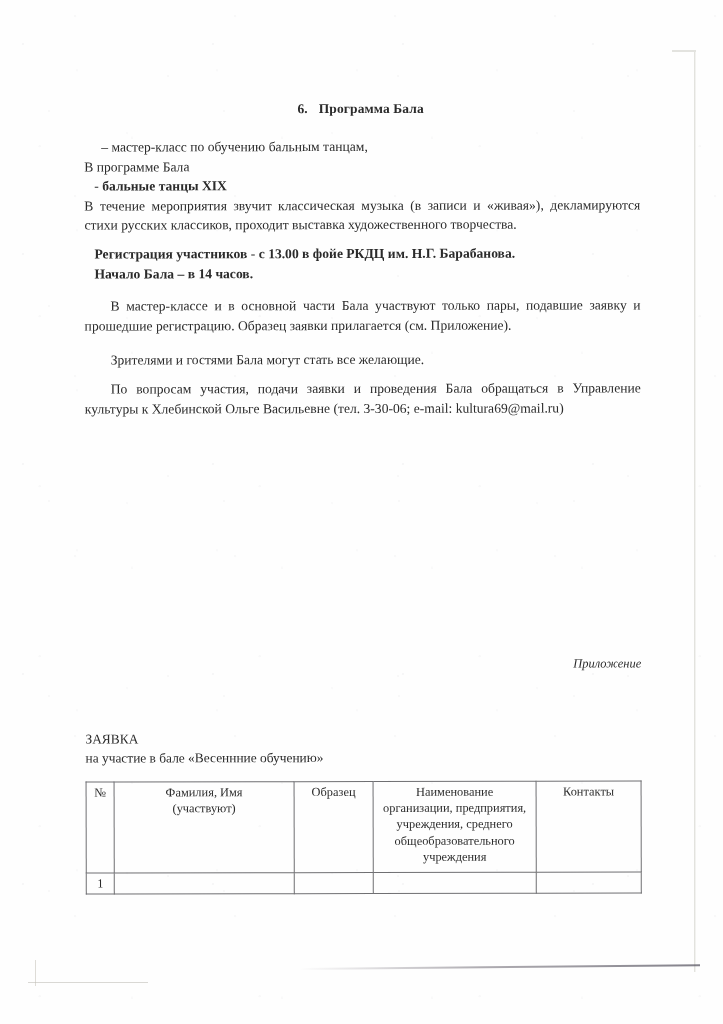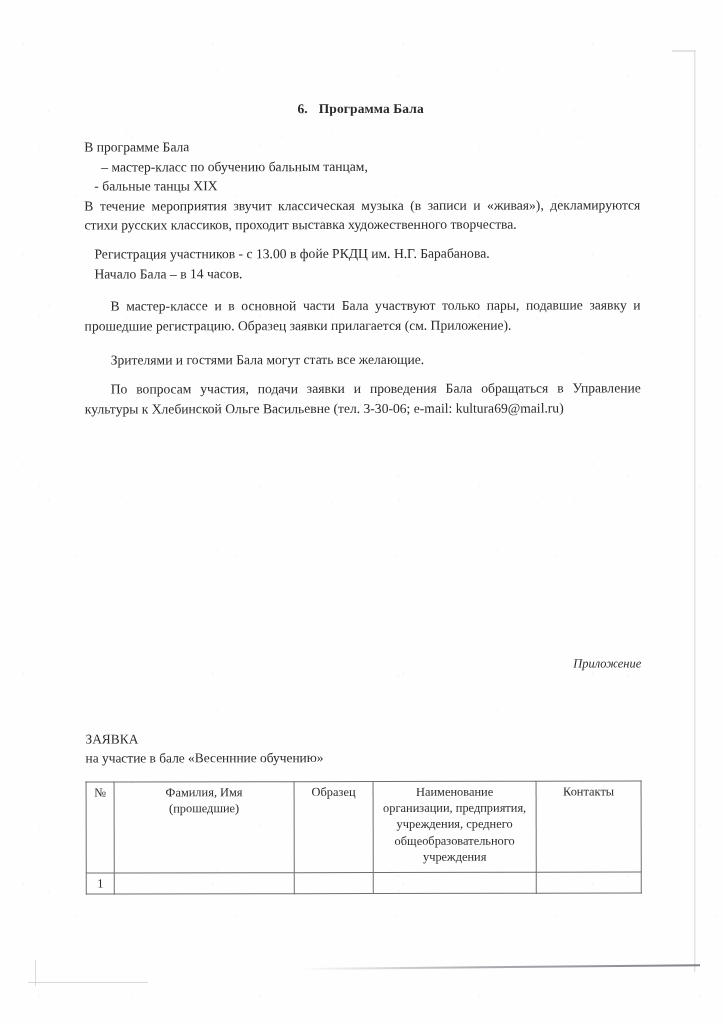--- a/index.html
+++ b/index.html
@@ -96,21 +96,21 @@
 
   .block {
     position: absolute;
     left: 85px;
     width: 556px;
     font-size: 13.6px;
     line-height: 19.6px;
   }
   .ln { white-space: nowrap; }
   .indent-1 { padding-left: 17px; }
-  .indent-2 { padding-left: 10px; }
+  .indent-2 { padding-left: 10px; font-weight: bold; }
 
   .para {
     text-align: justify;
     text-align-last: left;
     text-indent: 26px;
   }
   .para.no-indent { text-indent: 0; }
 
   #b-program   { top: 137px; }
   #b-timing    { top: 244px; }
@@ -179,22 +179,22 @@
   <div id="page-edge-left-v"></div>
 </div>
 
 <div id="content">
 
   <div class="heading">
     <span class="num">6.</span><span>Программа Бала</span>
   </div>
 
   <div class="block" id="b-program">
+    <div class="ln indent-1">– мастер-класс по обучению бальным танцам,</div>
     <div class="ln">В программе Бала</div>
-    <div class="ln indent-1">– мастер-класс по обучению бальным танцам,</div>
     <div class="ln indent-2">-  бальные танцы XIX</div>
     <div class="para no-indent">В течение мероприятия звучит классическая музыка (в записи и «живая»), декламируются стихи русских классиков, проходит выставка художественного творчества.</div>
   </div>
 
   <div class="block" id="b-timing">
     <div class="ln indent-2">Регистрация участников  - с 13.00 в фойе РКДЦ им. Н.Г. Барабанова.</div>
     <div class="ln indent-2">Начало Бала – в 14 часов.</div>
   </div>
 
   <div class="block" id="b-masterclass">
@@ -222,21 +222,21 @@
         <col class="col-name">
         <col class="col-age">
         <col class="col-org">
         <col class="col-contact">
     </colgroup>
     <tbody>
       <tr class="header-row">
         <td>№</td>
         <td>
           <span class="hdr-sub">Фамилия, Имя</span>
-          <span class="hdr-sub">(прошедшие)</span>
+          <span class="hdr-sub">(участвуют)</span>
         </td>
         <td>Образец</td>
         <td>
           <span class="hdr-sub">Наименование</span>
           <span class="hdr-sub">организации, предприятия,</span>
           <span class="hdr-sub">учреждения, среднего</span>
           <span class="hdr-sub">общеобразовательного</span>
           <span class="hdr-sub">учреждения</span>
         </td>
         <td>Контакты</td>

